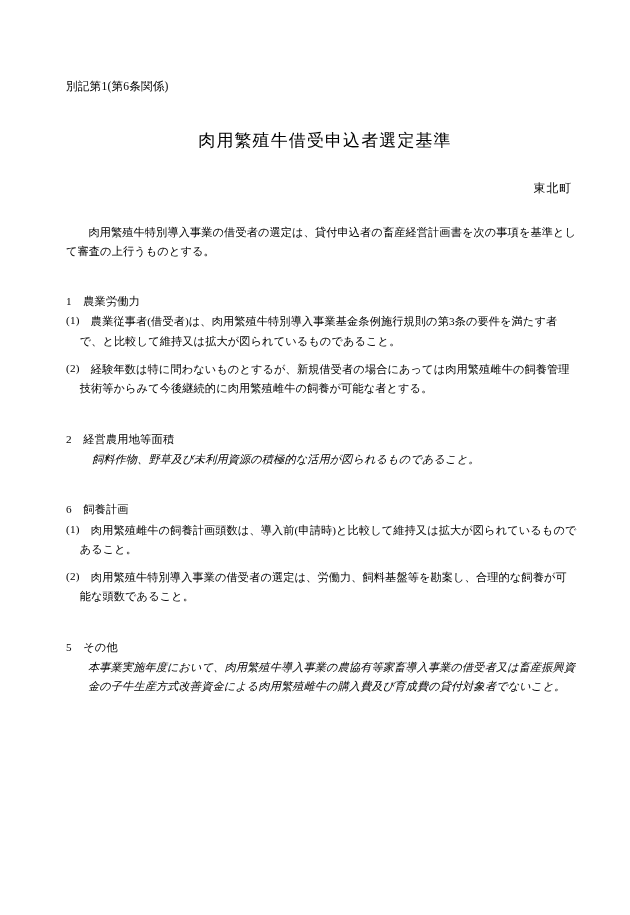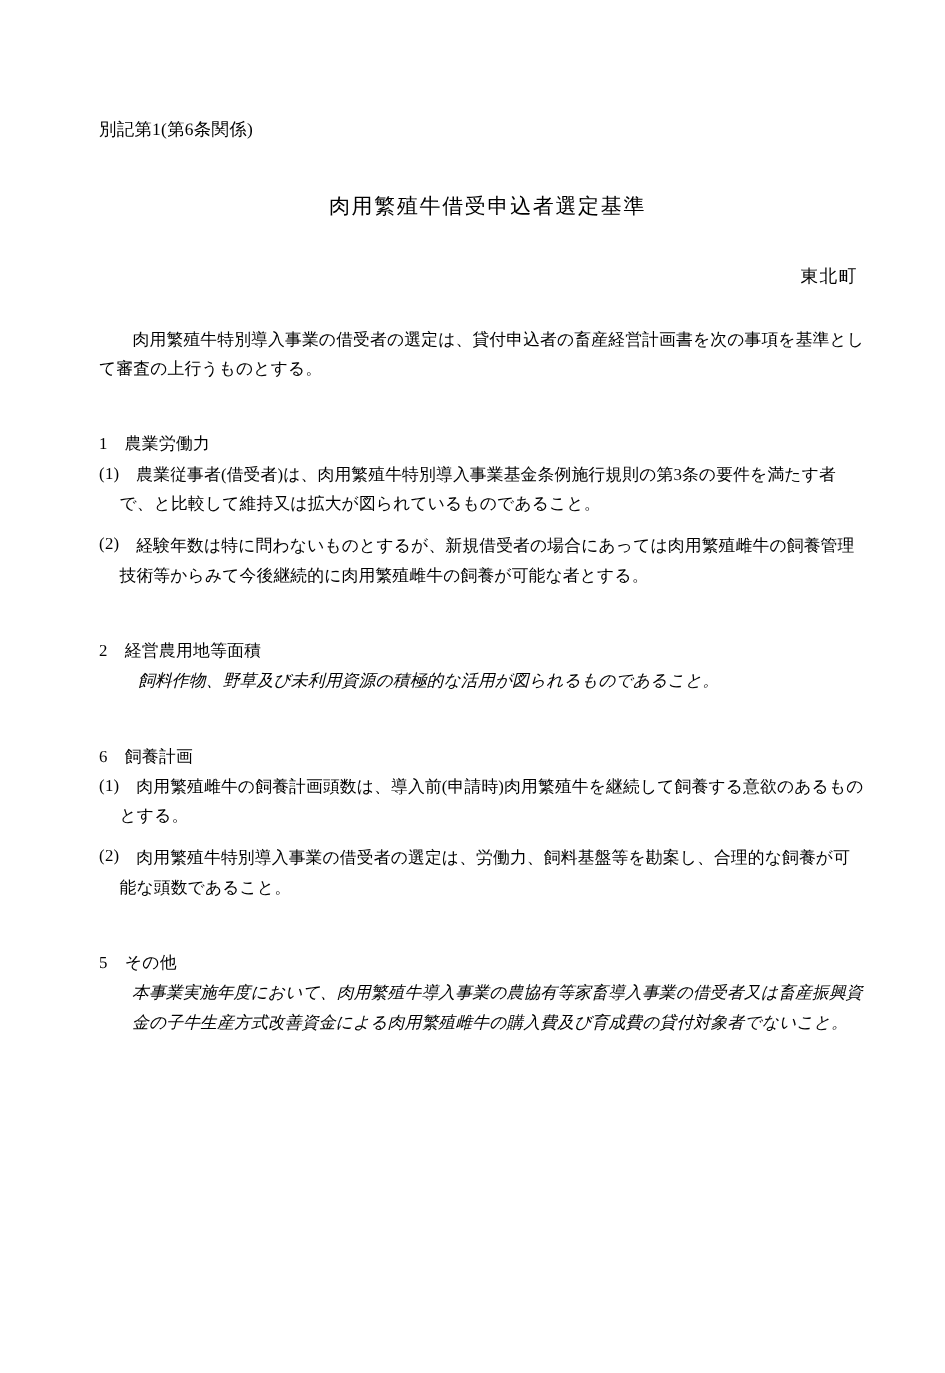--- a/index.html
+++ b/index.html
@@ -24,21 +24,21 @@
     box-sizing: border-box;
     padding: 78px 52px 0 66px;
   }
   .doc-ref {
     font-size: 11.6px;
     letter-spacing: 0.2px;
     margin: 0 0 32px 0;
   }
   .doc-title {
     text-align: center;
-    font-size: 14px;
+    font-size: 17px;
     letter-spacing: 1.1px;
     margin: 0 0 26px 0;
     padding-left: 6px;
   }
   .issuer {
     text-align: right;
     font-size: 11.8px;
     letter-spacing: 1px;
     margin: 0 6px 24px 0;
     font-family: Liberation Mono, monospace;
@@ -115,21 +115,21 @@
   <div class="section">
     <span class="section-head">2　経営農用地等面積</span>
     <div class="block">飼料作物、野草及び未利用資源の積極的な活用が図られるものであること。</div>
   </div>
 
 
   <div class="section">
     <span class="section-head">6　飼養計画</span>
     <div class="item">
       <span class="item-marker">(1)</span>
-      <span class="item-body">肉用繁殖雌牛の飼養計画頭数は、導入前(申請時)肉用繁殖牛を継続して飼養する意欲のあるものとする。</span>
+      <span class="item-body">肉用繁殖雌牛の飼養計画頭数は、導入前(申請時)と比較して維持又は拡大が図られているものであること。</span>
     </div>
     <div class="item">
       <span class="item-marker">(2)</span>
       <span class="item-body">肉用繁殖牛特別導入事業の借受者の選定は、労働力、飼料基盤等を勘案し、合理的な飼養が可能な頭数であること。</span>
     </div>
   </div>
 
   <div class="section">
     <span class="section-head">5　その他</span>
     <div class="block tight">本事業実施年度において、肉用繁殖牛導入事業の農協有等家畜導入事業の借受者又は畜産振興資金の子牛生産方式改善資金による肉用繁殖雌牛の購入費及び育成費の貸付対象者でないこと。</div>

